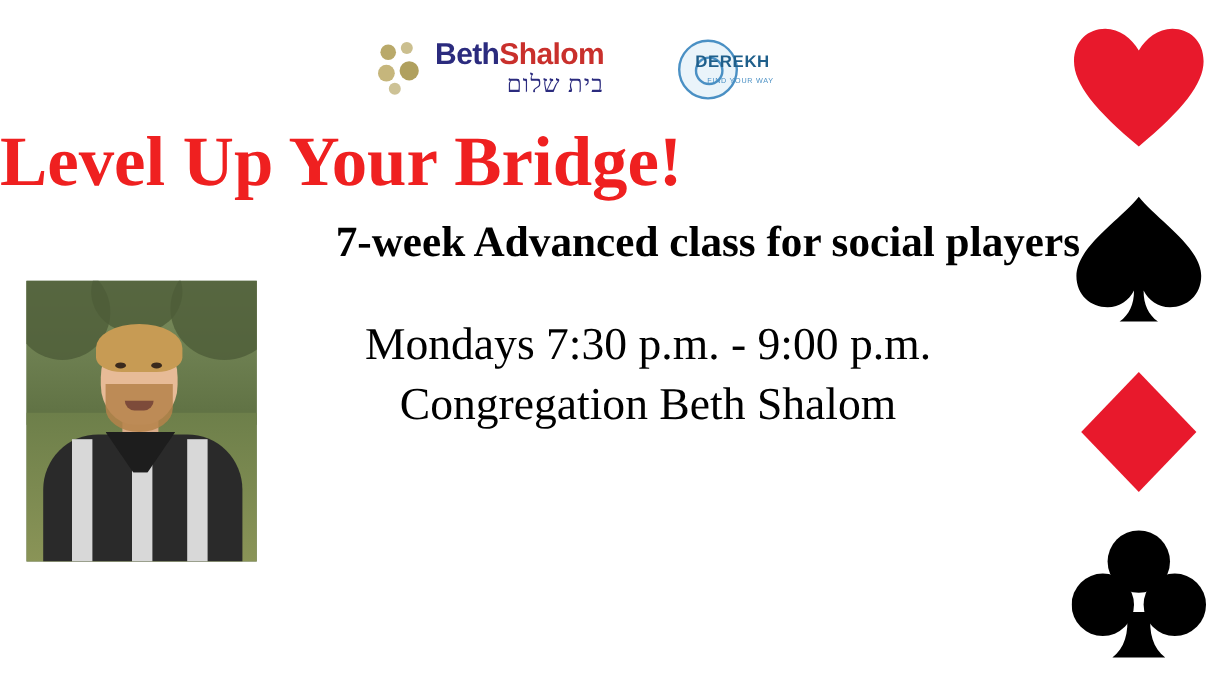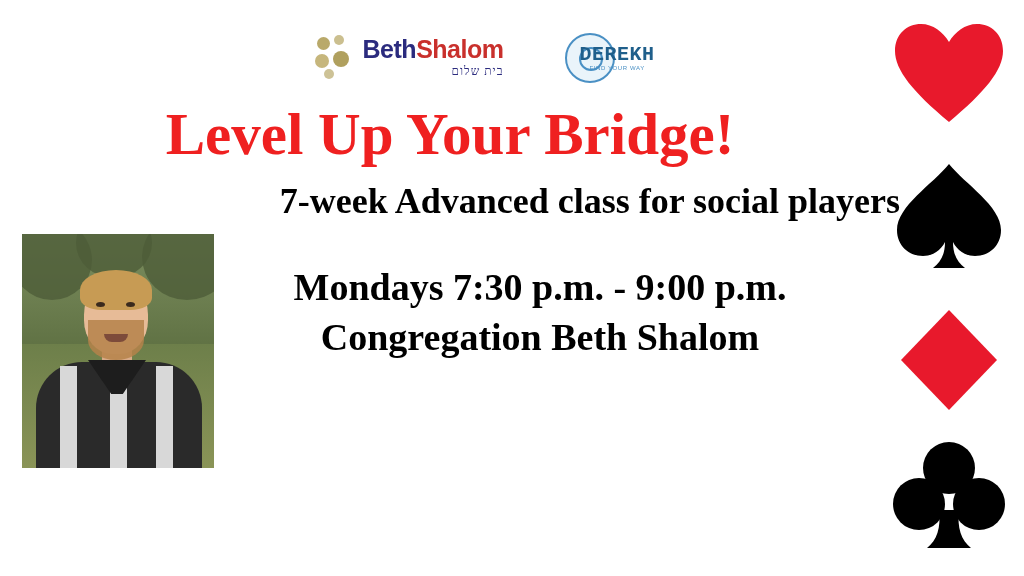--- a/index.html
+++ b/index.html
@@ -63,21 +63,21 @@
   }
   .logo-beth .words .line1 {
     font-family: "Liberation Sans", sans-serif;
     font-size: 25px;
     font-weight: bold;
     letter-spacing: -0.5px;
   }
   .logo-beth .words .line1 .beth { color: #2b2b7e; }
   .logo-beth .words .line1 .shalom { color: #c9302c; }
   .logo-beth .words .line2 {
-    font-size: 12px;
+    font-size: 20px;
     color: #2b2b7e;
     text-align: right;
     margin-top: 3px;
     letter-spacing: 1px;
   }
 
   .logo-derekh {
     position: relative;
     width: 96px;
     height: 56px;
@@ -99,43 +99,43 @@
     top: 12px;
     width: 20px;
     height: 20px;
     border: 2px solid #4a90c4;
     border-radius: 50%;
   }
   .logo-derekh .dtext {
     position: absolute;
     left: 16px;
     top: 14px;
-    font-family: Liberation Mono, monospace;
-    font-size: 20px;
+    font-family: Liberation Sans, sans-serif;
+    font-size: 14px;
     font-weight: bold;
     color: #1f5f8b;
     letter-spacing: 0.5px;
   }
   .logo-derekh .tagline {
     position: absolute;
     left: 26px;
     top: 36px;
     font-family: "Liberation Sans", sans-serif;
     font-size: 6px;
     color: #4a90c4;
     letter-spacing: 0.6px;
   }
 
   
   .headline {
     position: absolute;
     top: 100px;
     left: 0;
     width: 900px;
-    text-align: center;
+    text-align: left;
     font-size: 59px;
     font-weight: bold;
     color: #ef2020;
     letter-spacing: 0px;
   }
   .subhead {
     position: absolute;
     top: 180px;
     left: 0;
     width: 900px;
@@ -243,21 +243,21 @@
   }
 
   
   .body-block {
     position: absolute;
     left: 210px;
     top: 262px;
     width: 660px;
     text-align: center;
     color: #000;
-    font-weight: bold;
+    font-weight: normal;
   }
   .body-block .line {
     font-size: 38px;
     line-height: 1.32;
     white-space: nowrap;
   }
   .body-block .gap {
     height: 28px;
   }
 

